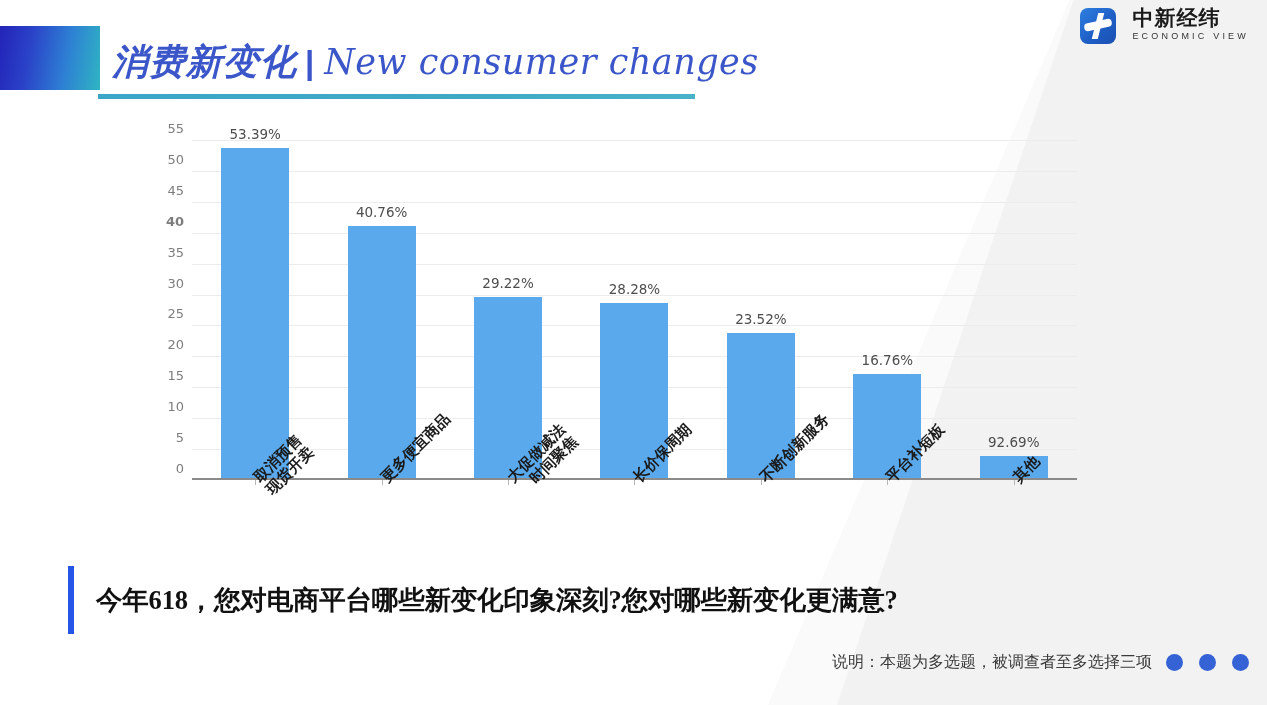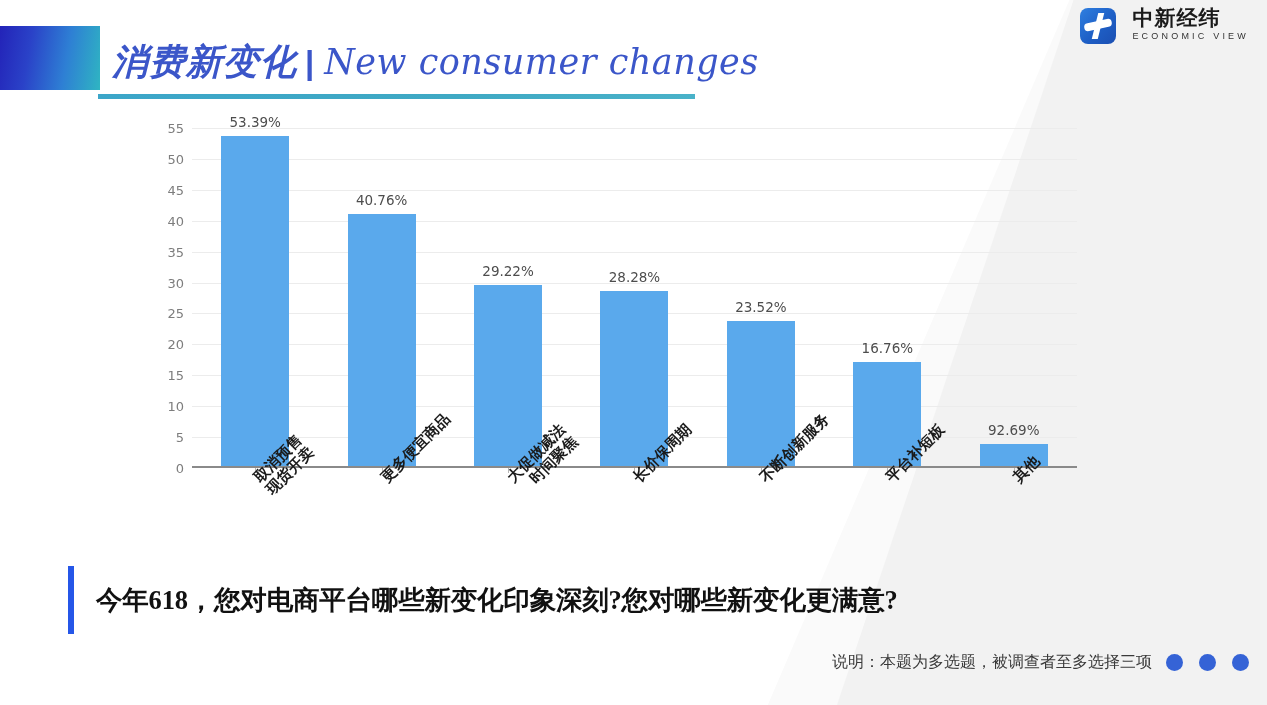--- a/index.html
+++ b/index.html
@@ -168,21 +168,21 @@
     position: absolute;
     right: 0;
     transform: translateY(-50%);
     font-size: 13px;
     color: #7d7d7d;
     font-family: "DejaVu Sans", sans-serif;
   }
   .plot {
     position: absolute;
     left: 42px;
-    top: 0;
+    top: 12px;
     width: 885px;
     height: 340px;
   }
   .gridline {
     position: absolute;
     left: 0;
     width: 885px;
     height: 1px;
     background: #ececec;
   }
@@ -339,21 +339,21 @@
       <div class="logo-cn">中新经纬</div>
       <div class="logo-en">ECONOMIC VIEW</div>
     </div>
   </div>
 
   <div class="chart-area">
     <div class="y-labels" id="y-labels">
         <div class="y-label" style="top: 0px;">55</div>
         <div class="y-label" style="top: 30.9091px;">50</div>
         <div class="y-label" style="top: 61.8182px;">45</div>
-        <div class="y-label" style="top: 92.7273px;">40</div>
+        <div class="y-label" style="top: 92.7273px; font-weight: bold;">40</div>
         <div class="y-label" style="top: 123.636px;">35</div>
         <div class="y-label" style="top: 154.545px;">30</div>
         <div class="y-label" style="top: 185.455px;">25</div>
         <div class="y-label" style="top: 216.364px;">20</div>
         <div class="y-label" style="top: 247.273px;">15</div>
         <div class="y-label" style="top: 278.182px;">10</div>
         <div class="y-label" style="top: 309.091px;">5</div>
         <div class="y-label" style="top: 340px;">0</div>
       </div>
     <div class="plot">

